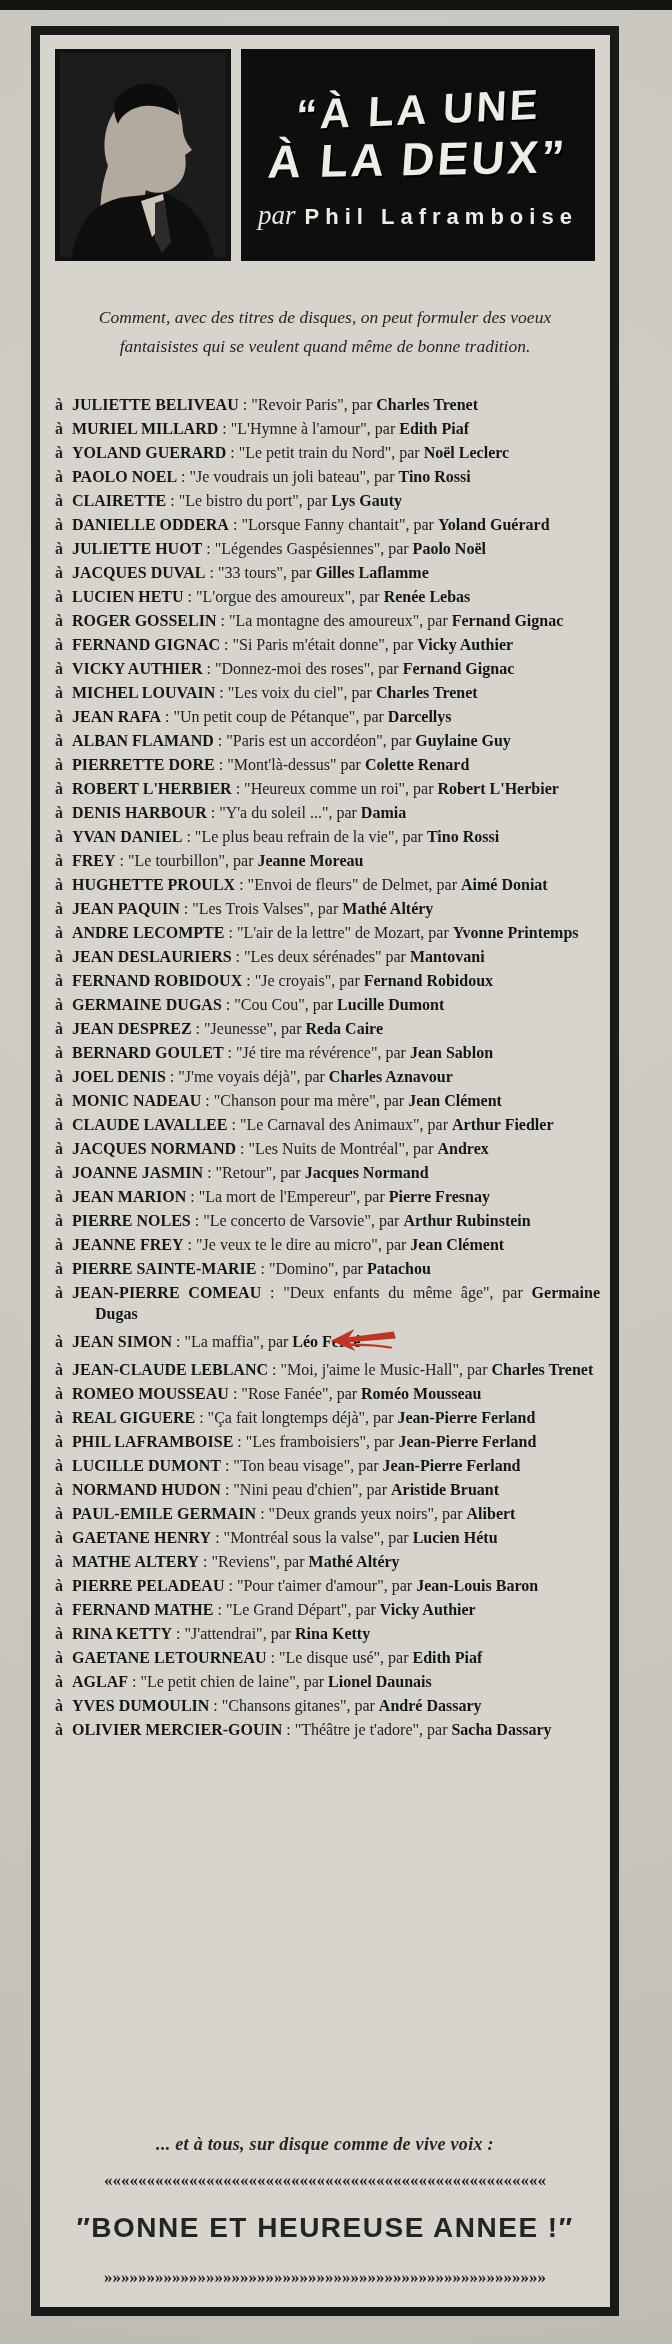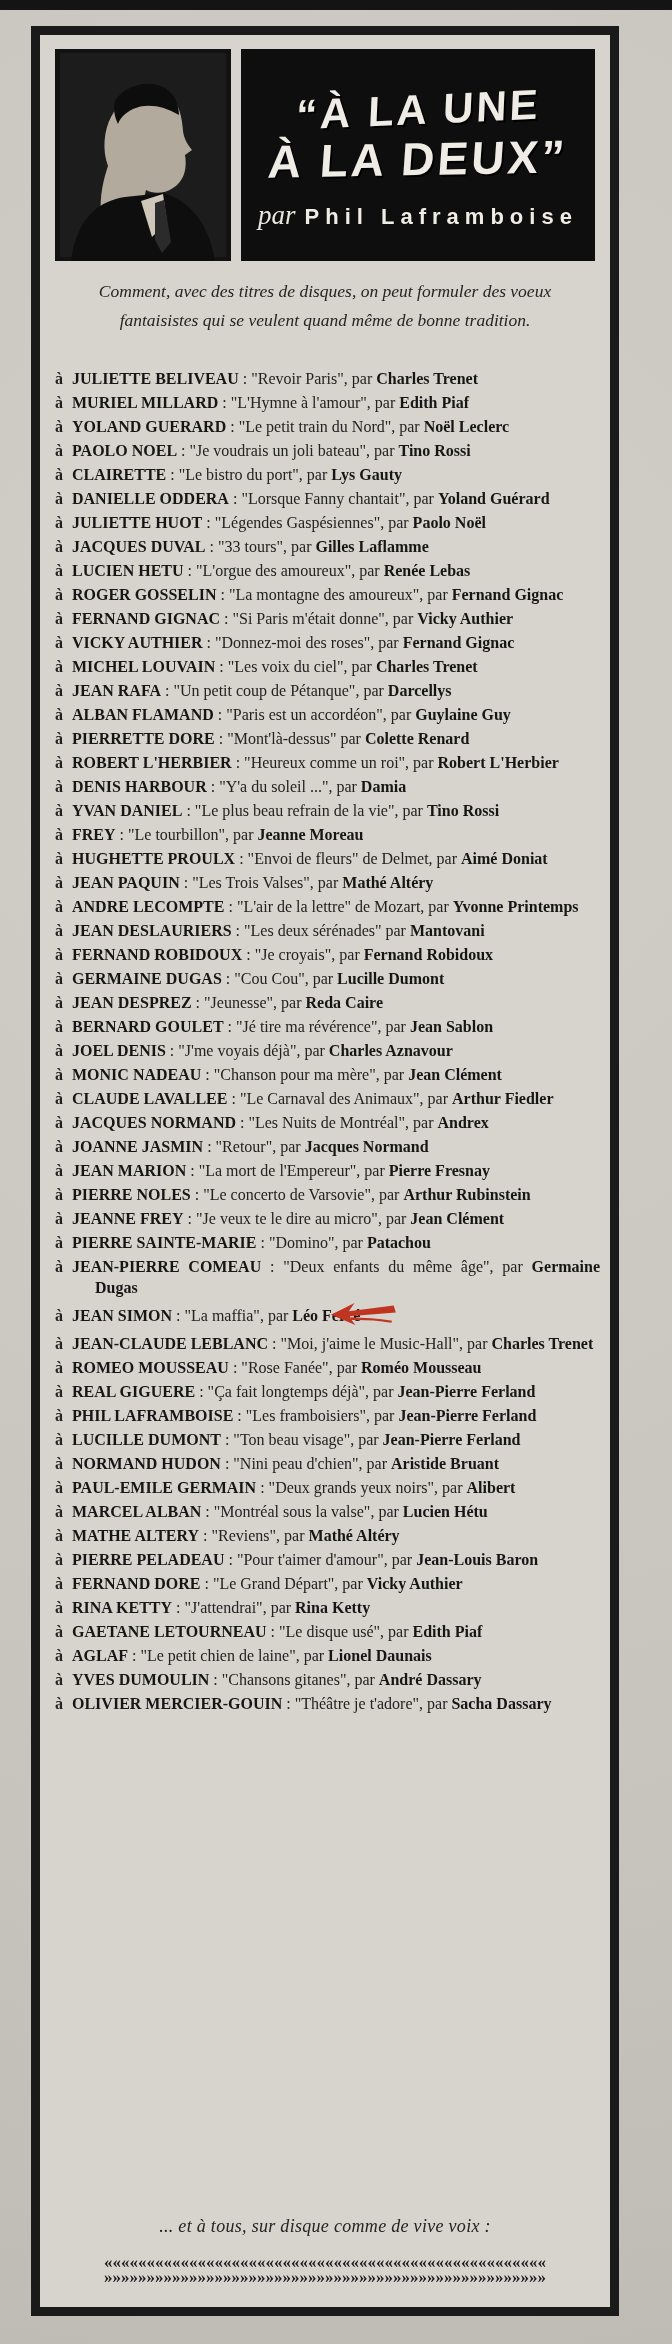--- a/index.html
+++ b/index.html
@@ -32,39 +32,39 @@
     text-shadow:2px 2px 0 #000;
   }
   .t1 { font-size:42px; transform:rotate(-2.5deg) skewX(-5deg); }
   .t2 { font-size:46px; transform:rotate(-1deg) skewX(-5deg); margin-top:-2px; }
   .byline { margin-top:14px; display:flex; align-items:baseline; gap:9px; }
   .by-par { font-style:italic; font-size:27px; color:#e9e6df; }
   .by-name { font-family:"Liberation Sans","DejaVu Sans",sans-serif; font-weight:bold; font-size:22px; letter-spacing:6px; }
 
   
   .intro {
-    margin:16px auto 0; width:470px; text-align:center;
+    margin:42px auto 0; width:470px; text-align:center;
     font-style:italic; font-size:17.5px; line-height:29px; font-weight:500;
     color:#242424;
   }
 
   
   .list { margin-top:33px; width:545px; }
   .item {
     font-size:16px; line-height:21px; margin-bottom:3px;
     padding-left:40px; text-indent:-40px; text-align:justify;
     color:#222;
   }
   .item .px { font-weight:bold; margin-right:9px; }
   .item .nm, .item .ar { font-weight:bold; color:#161616; }
   .arrow-svg { display:inline-block; vertical-align:-4px; margin-left:10px; transform:rotate(-2deg); }
 
   
   .footerwrap { margin-top:auto; text-align:center; }
-  .tagline { font-style:italic; font-size:18px; color:#242424; margin-bottom:18px; letter-spacing:0.3px; }
+  .tagline { font-style:italic; font-size:18px; color:#242424; margin-bottom:18px; letter-spacing:0.3px;font-weight:bold; }
   .orn {
     font-weight:bold; font-size:17px; line-height:15px; letter-spacing:0px;
     color:#1b1b1b; white-space:nowrap; overflow:hidden; width:535px; margin:0 auto;
   }
   .greeting {
     font-family:"Liberation Sans","DejaVu Sans",sans-serif;
     font-size:28px; letter-spacing:1.5px; font-weight:600; color:#242424;
     margin:24px 0 26px;
   }
   .orn.bottom { margin-bottom:4px; }
@@ -144,31 +144,32 @@
               <path d="M1 12 L25 1 L19 9 L64 5 L66 12 L19 14 L25 23 Z" fill="#c03522"></path>
               <path d="M20 15 C34 16 48 17 62 20 L61 22 C46 19 32 18 21 18 Z" fill="#c03522"></path>
             </svg></span></div>
         <div class="item"><span class="px">à</span><span class="nm">JEAN-CLAUDE LEBLANC</span><span class="cl"> : </span><span class="tt">"Moi, j'aime le Music-Hall"</span><span class="md">, par </span><span class="ar">Charles Trenet</span></div>
         <div class="item"><span class="px">à</span><span class="nm">ROMEO MOUSSEAU</span><span class="cl"> : </span><span class="tt">"Rose Fanée"</span><span class="md">, par </span><span class="ar">Roméo Mousseau</span></div>
         <div class="item"><span class="px">à</span><span class="nm">REAL GIGUERE</span><span class="cl"> : </span><span class="tt">"Ça fait longtemps déjà"</span><span class="md">, par </span><span class="ar">Jean-Pierre Ferland</span></div>
         <div class="item"><span class="px">à</span><span class="nm">PHIL LAFRAMBOISE</span><span class="cl"> : </span><span class="tt">"Les framboisiers"</span><span class="md">, par </span><span class="ar">Jean-Pierre Ferland</span></div>
         <div class="item"><span class="px">à</span><span class="nm">LUCILLE DUMONT</span><span class="cl"> : </span><span class="tt">"Ton beau visage"</span><span class="md">, par </span><span class="ar">Jean-Pierre Ferland</span></div>
         <div class="item"><span class="px">à</span><span class="nm">NORMAND HUDON</span><span class="cl"> : </span><span class="tt">"Nini peau d'chien"</span><span class="md">, par </span><span class="ar">Aristide Bruant</span></div>
         <div class="item"><span class="px">à</span><span class="nm">PAUL-EMILE GERMAIN</span><span class="cl"> : </span><span class="tt">"Deux grands yeux noirs"</span><span class="md">, par </span><span class="ar">Alibert</span></div>
-        <div class="item"><span class="px">à</span><span class="nm">MARCEL ALBAN</span><span class="cl"> : </span><span class="tt">"Montréal sous la valse"</span><span class="md">, par </span><span class="ar">Lucien Hétu</span></div>
+        <div class="item"><span class="px">à</span><span class="nm">GAETANE HENRY</span><span class="cl"> : </span><span class="tt">"Montréal sous la valse"</span><span class="md">, par </span><span class="ar">Lucien Hétu</span></div>
         <div class="item"><span class="px">à</span><span class="nm">MATHE ALTERY</span><span class="cl"> : </span><span class="tt">"Reviens"</span><span class="md">, par </span><span class="ar">Mathé Altéry</span></div>
         <div class="item"><span class="px">à</span><span class="nm">PIERRE PELADEAU</span><span class="cl"> : </span><span class="tt">"Pour t'aimer d'amour"</span><span class="md">, par </span><span class="ar">Jean-Louis Baron</span></div>
-        <div class="item"><span class="px">à</span><span class="nm">FERNAND DORE</span><span class="cl"> : </span><span class="tt">"Le Grand Départ"</span><span class="md">, par </span><span class="ar">Vicky Authier</span></div>
+        <div class="item"><span class="px">à</span><span class="nm">FERNAND MATHE</span><span class="cl"> : </span><span class="tt">"Le Grand Départ"</span><span class="md">, par </span><span class="ar">Vicky Authier</span></div>
         <div class="item"><span class="px">à</span><span class="nm">RINA KETTY</span><span class="cl"> : </span><span class="tt">"J'attendrai"</span><span class="md">, par </span><span class="ar">Rina Ketty</span></div>
         <div class="item"><span class="px">à</span><span class="nm">GAETANE LETOURNEAU</span><span class="cl"> : </span><span class="tt">"Le disque usé"</span><span class="md">, par </span><span class="ar">Edith Piaf</span></div>
         <div class="item"><span class="px">à</span><span class="nm">AGLAF</span><span class="cl"> : </span><span class="tt">"Le petit chien de laine"</span><span class="md">, par </span><span class="ar">Lionel Daunais</span></div>
         <div class="item"><span class="px">à</span><span class="nm">YVES DUMOULIN</span><span class="cl"> : </span><span class="tt">"Chansons gitanes"</span><span class="md">, par </span><span class="ar">André Dassary</span></div>
         <div class="item"><span class="px">à</span><span class="nm">OLIVIER MERCIER-GOUIN</span><span class="cl"> : </span><span class="tt">"Théâtre je t'adore"</span><span class="md">, par </span><span class="ar">Sacha Dassary</span></div>
       </div>
 
     <div class="footerwrap">
       <div class="tagline">... et à tous, sur disque comme de vive voix :</div>
       <div class="orn">««««««««««««««««««««««««««««««««««««««««««««««««««««</div>
+      <div class="greeting">″BONNE ET HEUREUSE ANNEE !″</div>
       <div class="orn bottom">»»»»»»»»»»»»»»»»»»»»»»»»»»»»»»»»»»»»»»»»»»»»»»»»»»»»</div>
     </div>
 
   </div>
 </div>
 
 </body></html>

